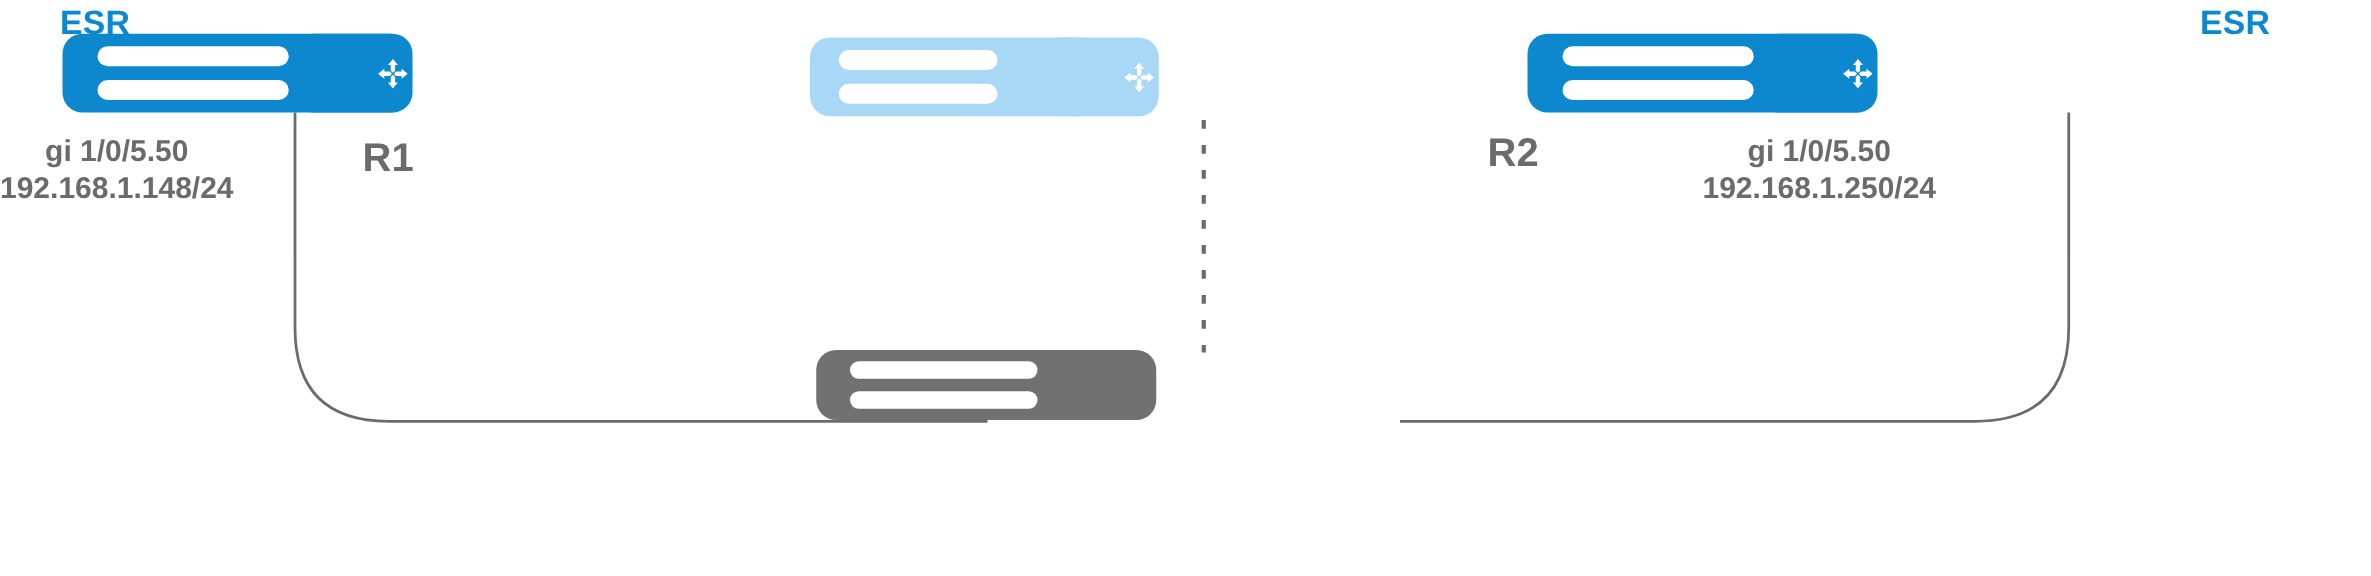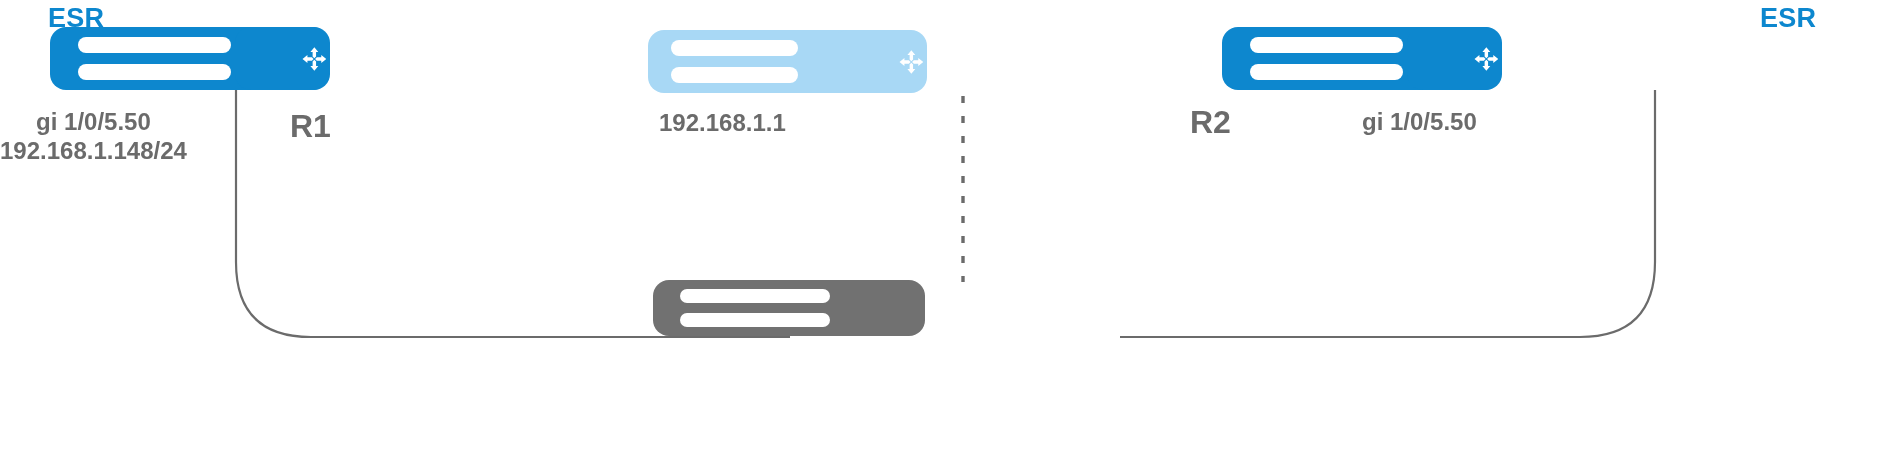--- a/index.html
+++ b/index.html
@@ -154,21 +154,20 @@
   <div class="device router-light" id="router-mid-head">
     <svg class="arrows" viewBox="0 0 100 100" preserveAspectRatio="xMidYMid meet">
       <path fill="#ffffff" d="
         M 50 2  L 66 22 L 57 22 L 57 40 L 50 47 L 43 40 L 43 22 L 34 22 Z
         M 50 98 L 34 78 L 43 78 L 43 60 L 50 53 L 57 60 L 57 78 L 66 78 Z
         M 2 50  L 22 34 L 22 43 L 40 43 L 47 50 L 40 57 L 22 57 L 22 66 Z
         M 98 50 L 78 66 L 78 57 L 60 57 L 53 50 L 60 43 L 78 43 L 78 34 Z"></path>
     </svg>
   </div>
 
-  <div class="label lbl-iface" id="mid-ip">192.168.1.1</div>
 
   <div class="device router-blue" id="router-r2">
     <div class="bars">
       <div class="bar"></div>
       <div class="bar"></div>
     </div>
   </div>
   <div class="device router-blue" id="router-r2-head">
     <svg class="arrows" viewBox="0 0 100 100" preserveAspectRatio="xMidYMid meet">
       <path fill="#ffffff" d="
@@ -176,21 +175,21 @@
         M 50 98 L 34 78 L 43 78 L 43 60 L 50 53 L 57 60 L 57 78 L 66 78 Z
         M 2 50  L 22 34 L 22 43 L 40 43 L 47 50 L 40 57 L 22 57 L 22 66 Z
         M 98 50 L 78 66 L 78 57 L 60 57 L 53 50 L 60 43 L 78 43 L 78 34 Z"></path>
     </svg>
   </div>
 
   <div class="label lbl-esr" id="esr-right">ESR</div>
 
   <div class="label lbl-name" id="r2-name">R2</div>
 
-  <div class="label lbl-iface" id="r2-iface"><span>gi 1/0/5.50</span><br></div>
+  <div class="label lbl-iface" id="r2-iface"><span>gi 1/0/5.50</span><br><span>192.168.1.250/24</span></div>
 
   <div class="device switch-grey" id="switch-node">
     <div class="bars">
       <div class="bar"></div>
       <div class="bar"></div>
     </div>
   </div>
 
 
 </div>

